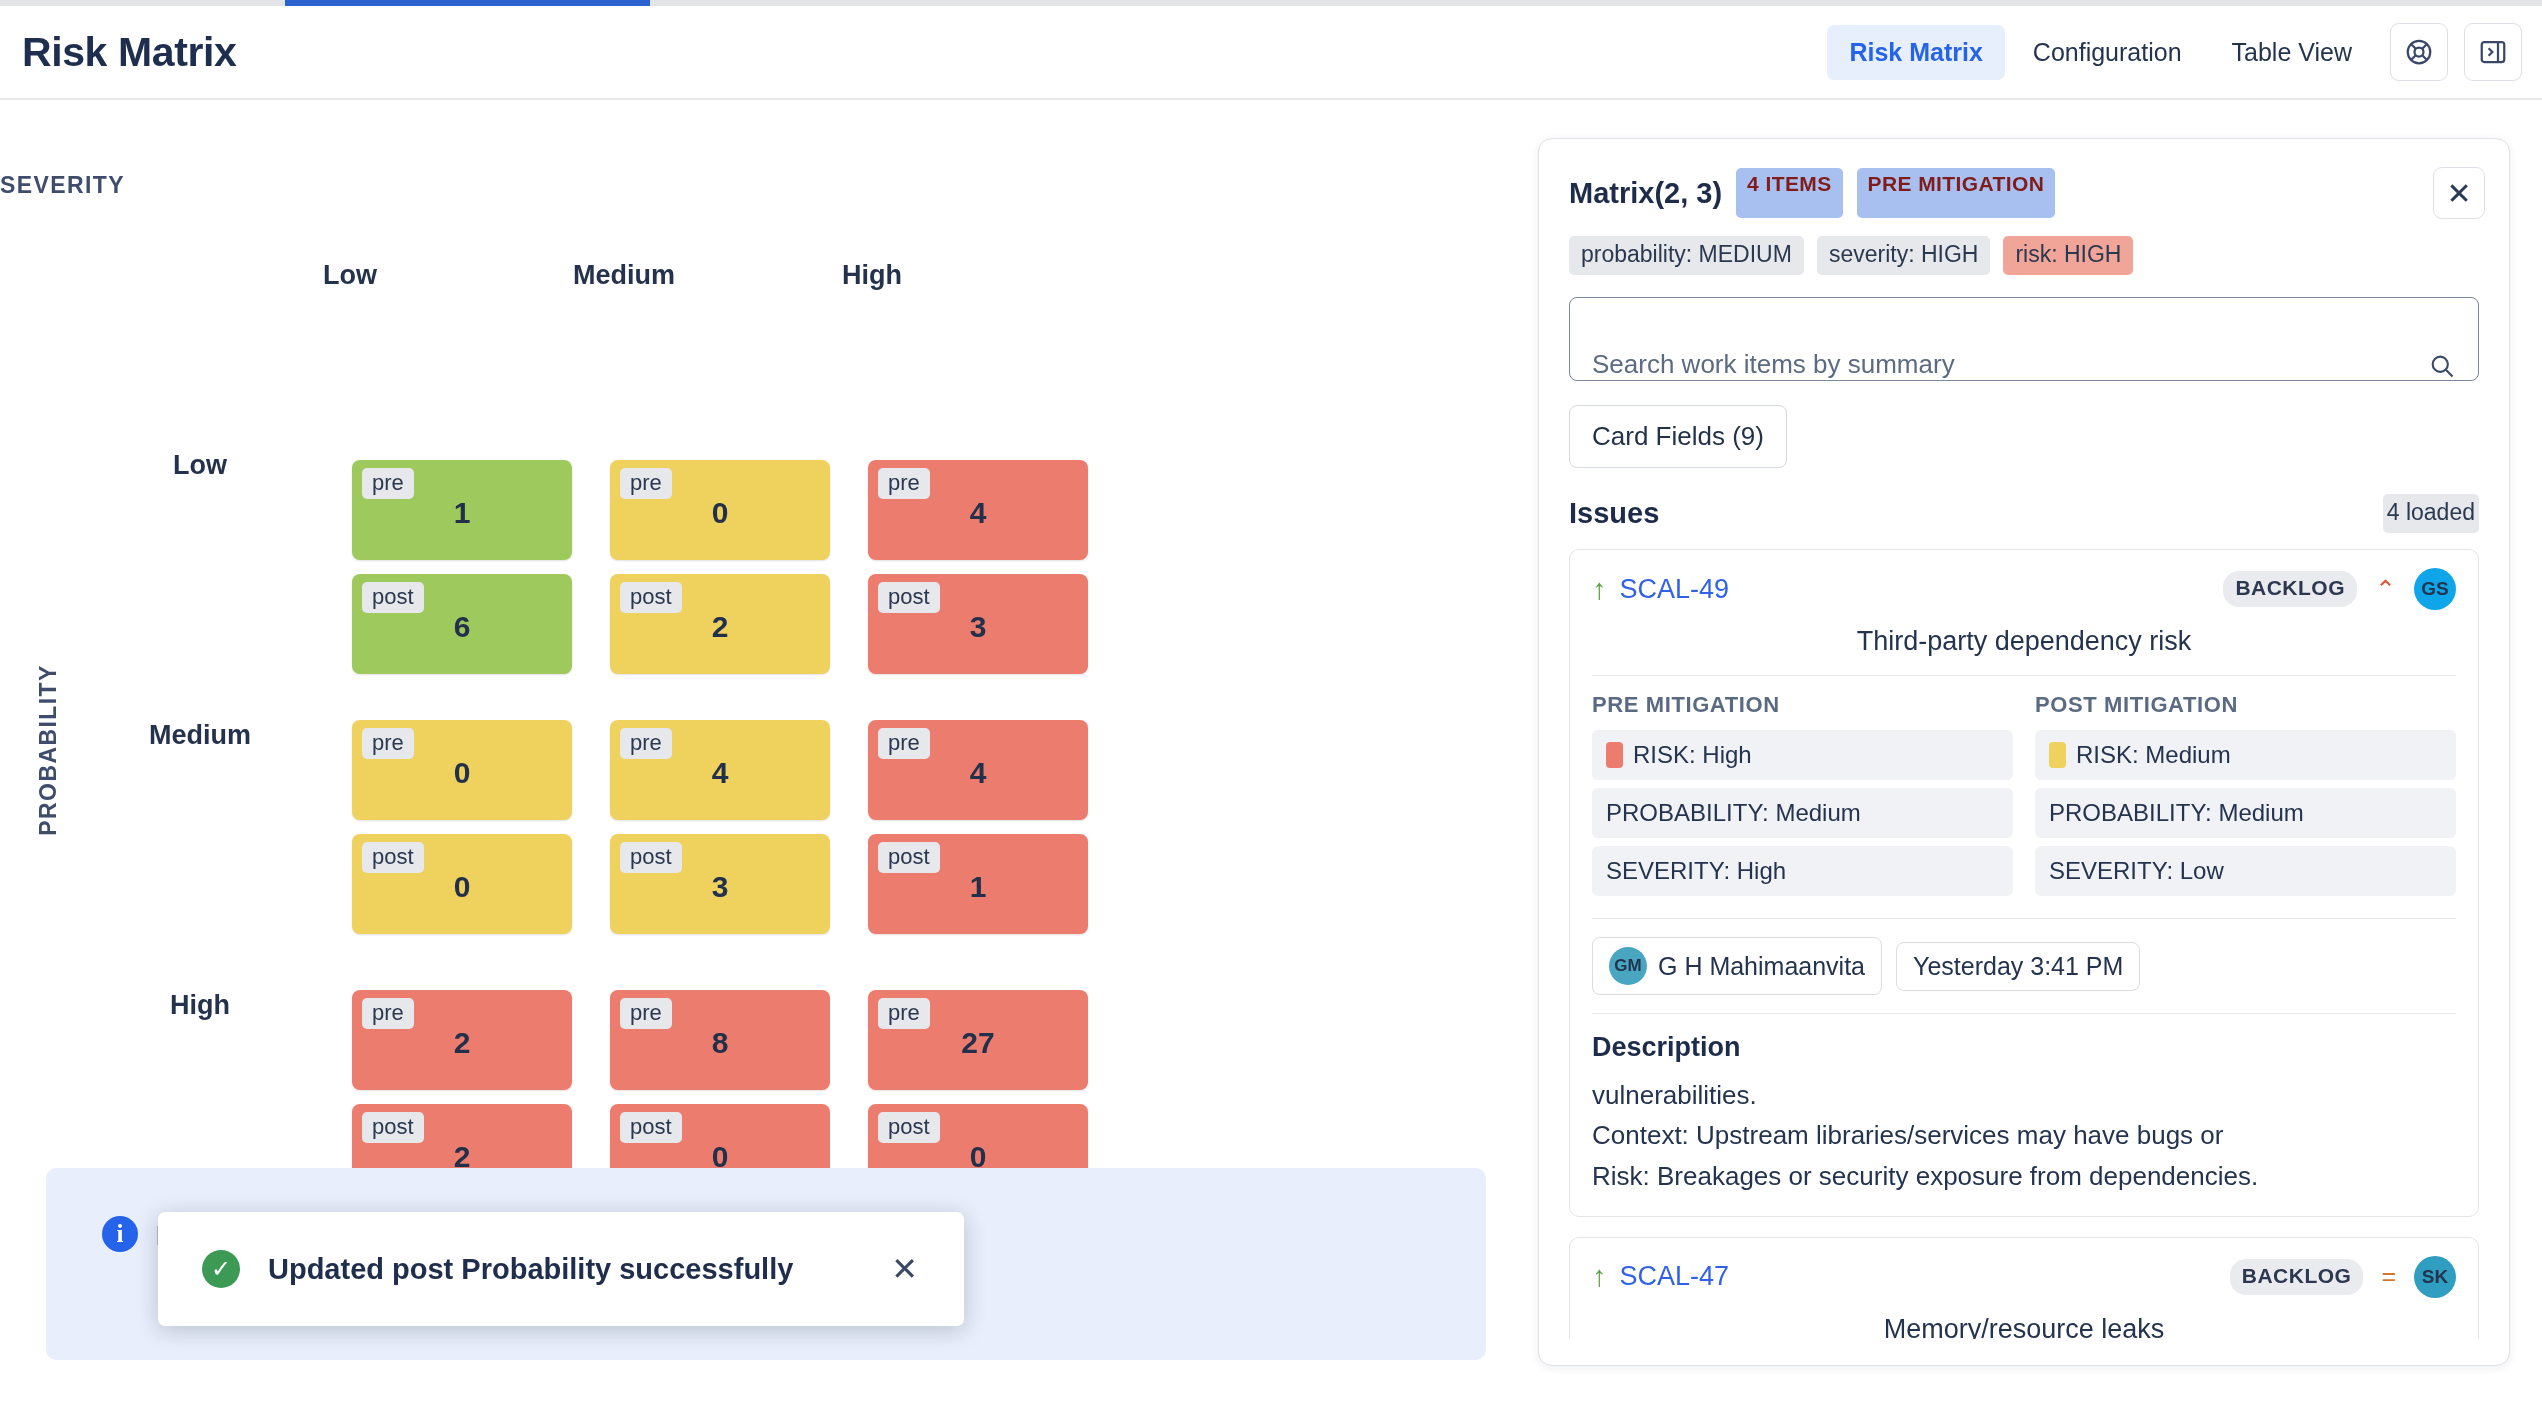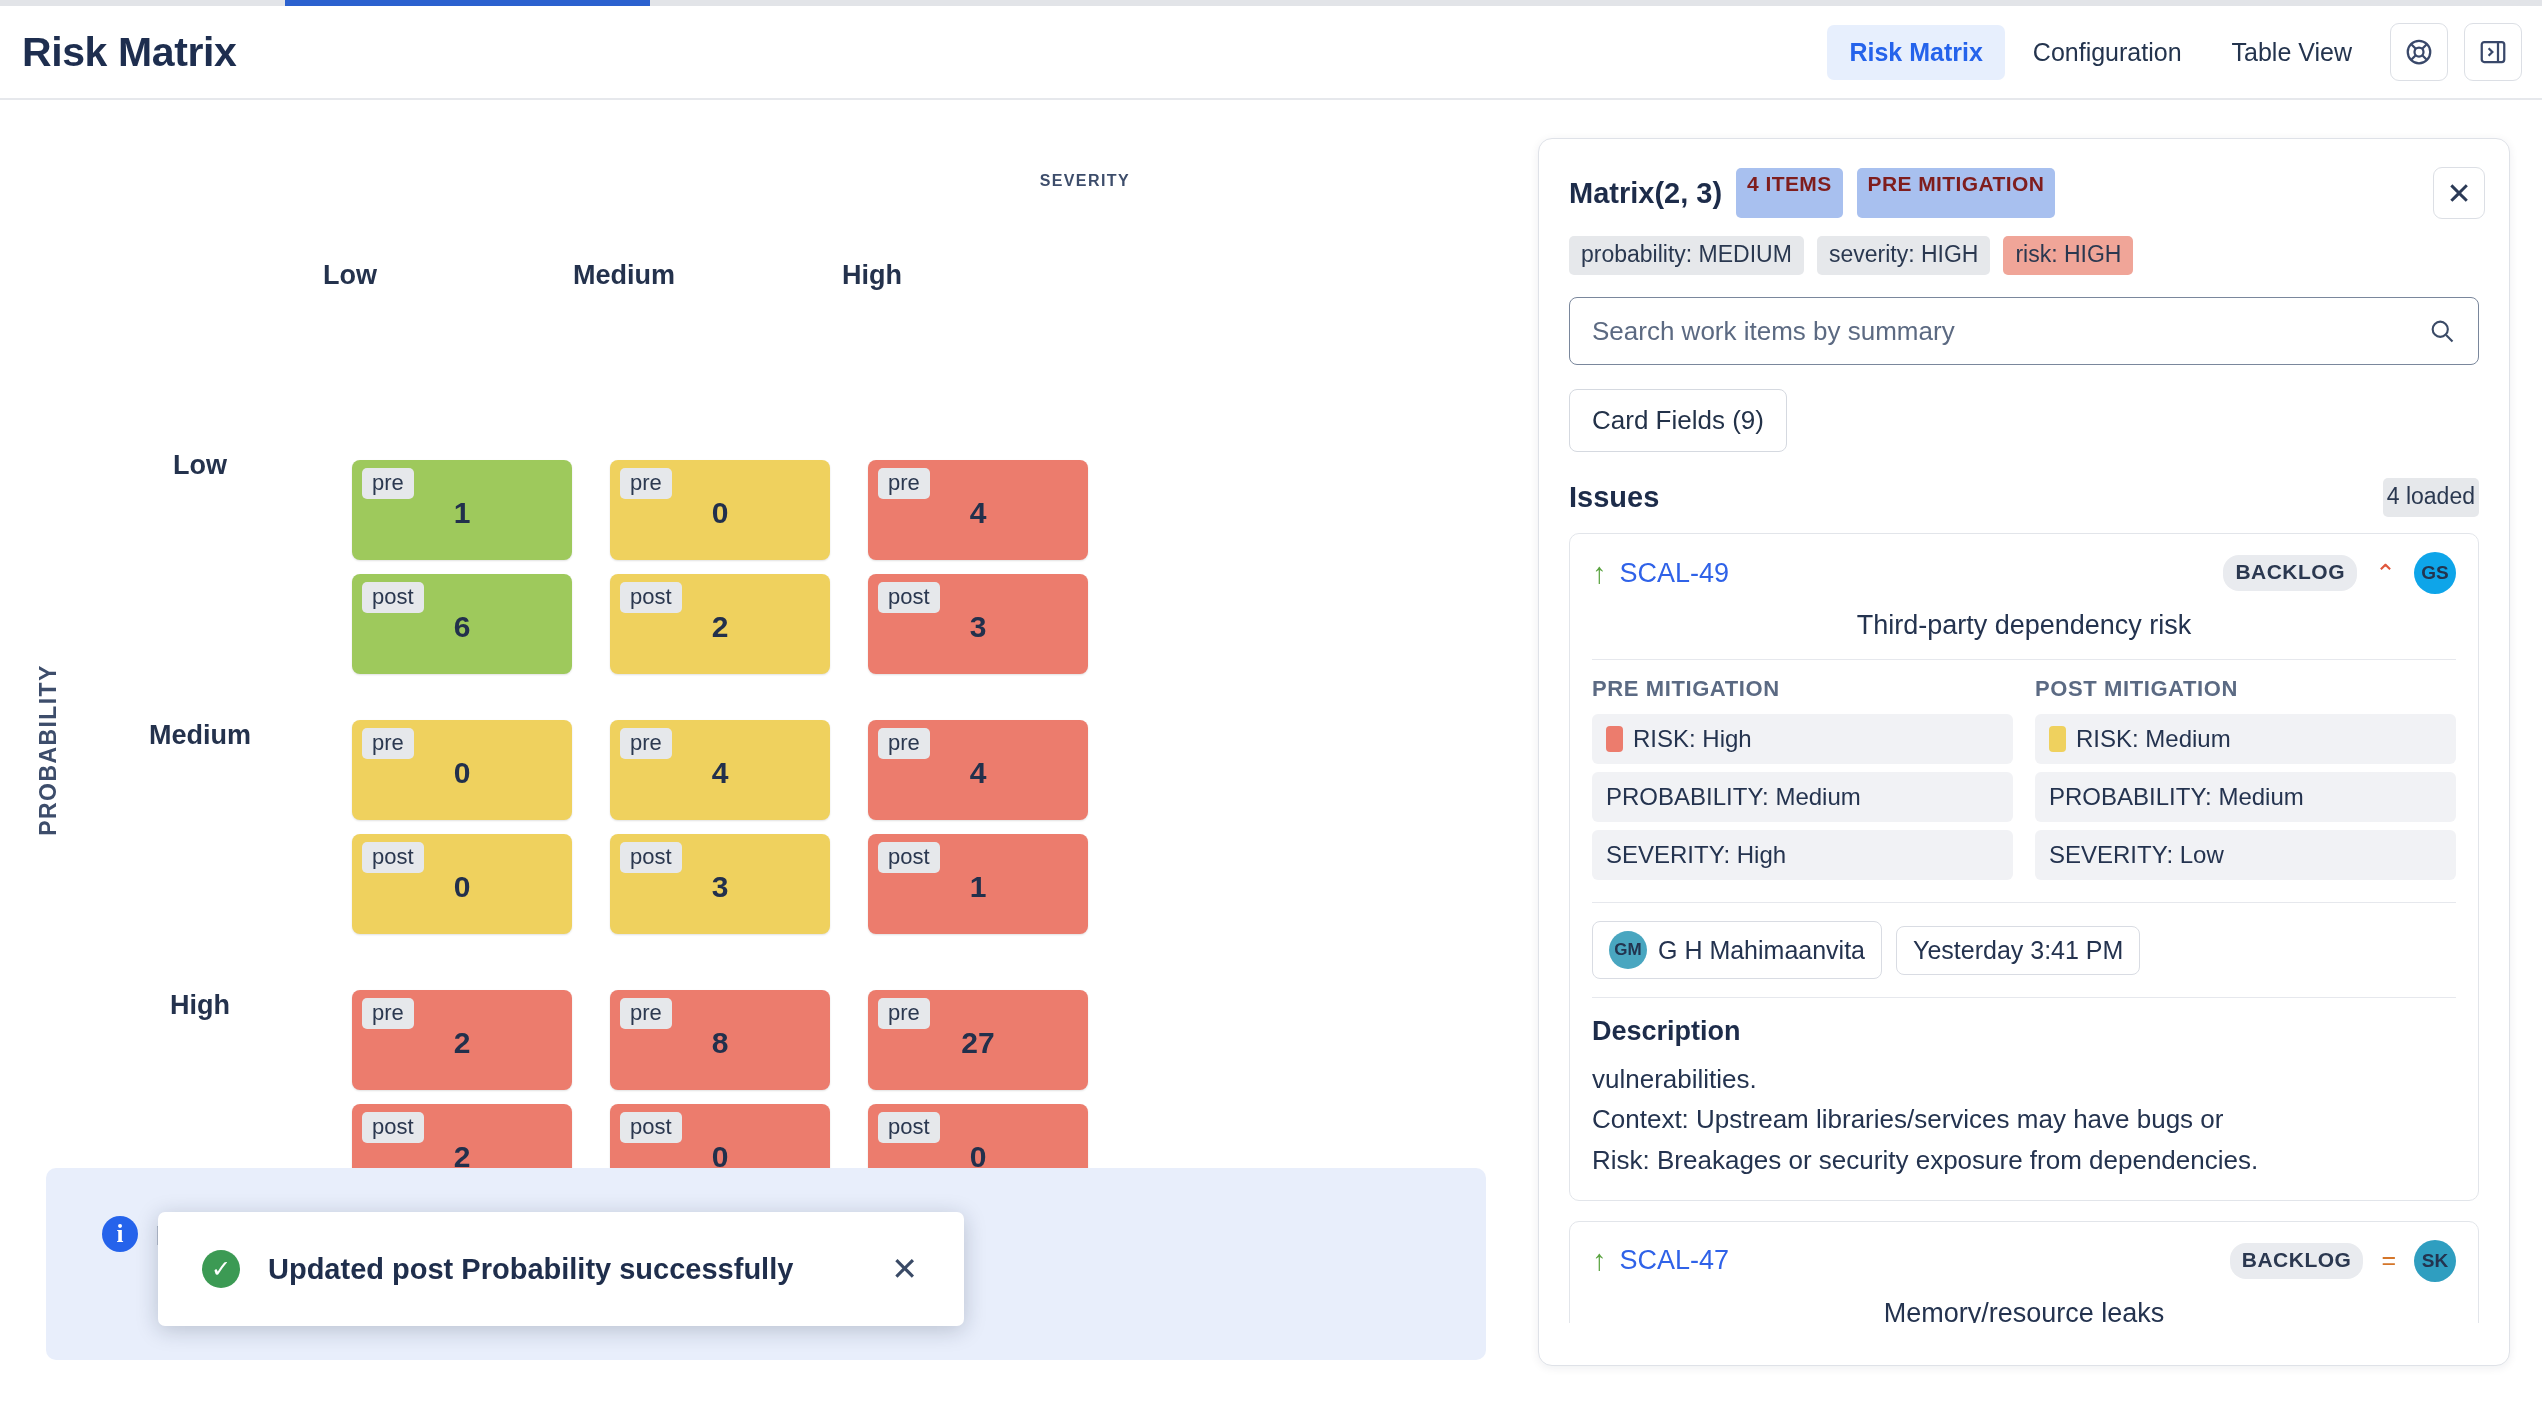--- a/index.html
+++ b/index.html
@@ -70,22 +70,22 @@
   .icon-btn svg { display: block; }
 
   
   #matrix-area {
     position: absolute;
     top: 100px; left: 0;
     width: 1510px; height: 1312px;
   }
   #severity-label {
     position: absolute; top: 72px; left: 0; width: 1130px;
-    text-align: right;
-    font-size: 16px; font-weight: bold; letter-spacing: 1.4px;
+    text-align: left;
+    font-size: 23px; font-weight: bold; letter-spacing: 1.4px;
     color: #3d4d6b;
   }
   #probability-label {
     position: absolute;
     left: 48px; top: 650px;
     transform: translate(-50%, -50%) rotate(-90deg);
     font-size: 23px; font-weight: bold; letter-spacing: 1.4px;
     color: #3d4d6b;
     white-space: nowrap;
   }
@@ -210,24 +210,24 @@
     display: flex; gap: 13px;
     padding: 17px 0 0 30px;
   }
   .meta-chip {
     background: #e6e8eb; color: #2a3850;
     font-size: 23px; padding: 5px 12px 7px; border-radius: 5px;
   }
   .meta-chip.risk-high { background: #f0a598; }
   #search-wrap {
     margin: 22px 30px 0 30px;
-    height: 68px;
+    height: 84px;
     border: 1.5px solid #7a879c;
     border-radius: 8px;
-    display: flex; align-items: center;
+    display: flex; align-items: flex-end;
     padding: 0 22px;
   }
   #search-input {
     border: none; outline: none; flex: 1;
     font-size: 26px; font-family: inherit;
     color: #24334f; background: transparent;
   }
   #search-input::placeholder { color: #5c6a82; }
   #card-fields-btn {
     margin: 24px 0 0 30px;

